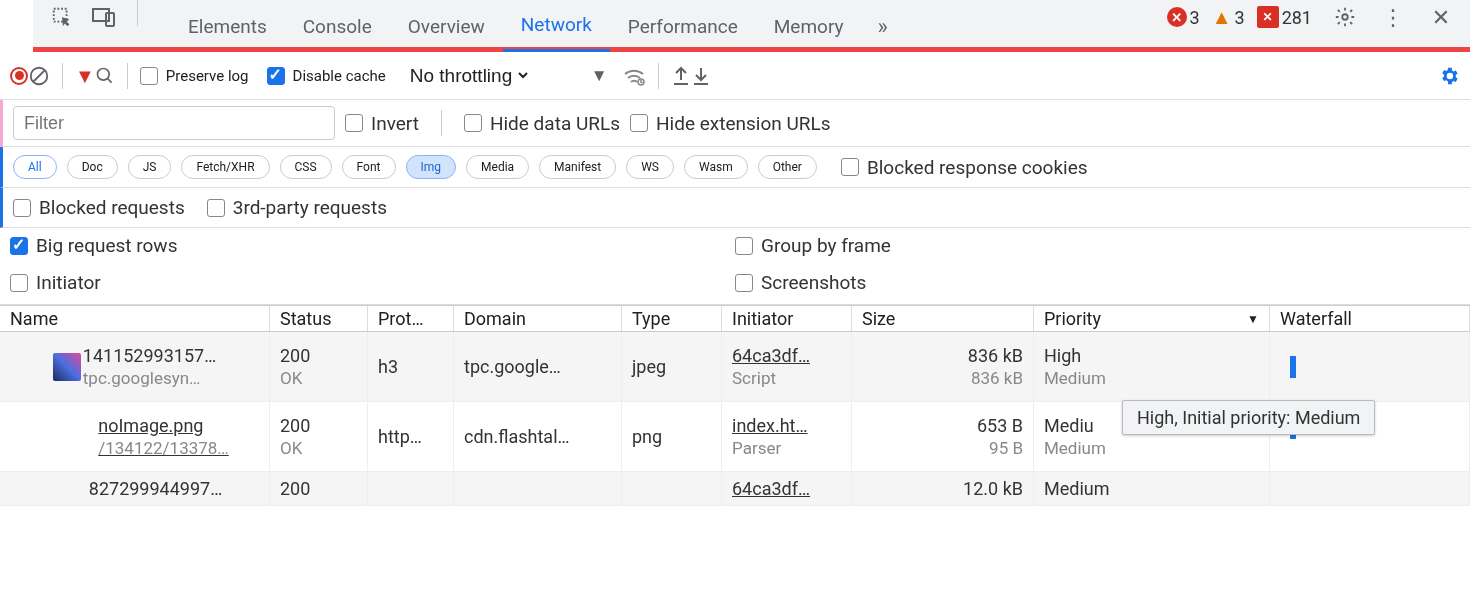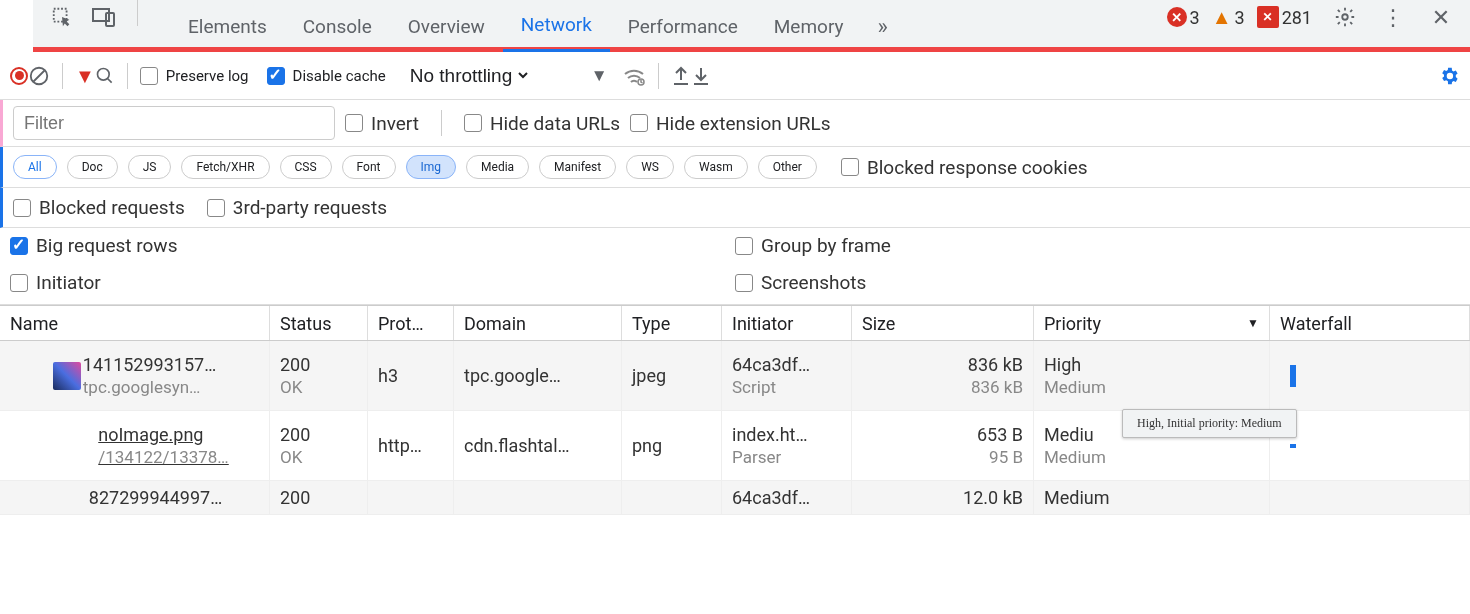--- a/index.html
+++ b/index.html
@@ -27,34 +27,34 @@
 .filter-input { width:322px; height:34px; border:1px solid #ccc; border-radius:4px; padding:0 10px; font-size:18px; color:#888; }
 .pills-row { display:flex; align-items:center; padding:8px 10px; gap:10px; border-bottom:1px solid #ddd; flex-wrap:wrap; border-left:3px solid #1a73e8; }
 .pill { border:1px solid #ccc; border-radius:16px; padding:4px 14px; font-size:12px; color:#202124; cursor:pointer; }
 .pill.active-blue { background:#d2e3fc; border-color:#8ab4f8; color:#1967d2; }
 .pill.outlined { border-color:#8ab4f8; color:#1a73e8; }
 .chk-row { display:flex; align-items:center; padding:8px 10px; border-bottom:1px solid #ddd; border-left:3px solid #1a73e8; }
 .opts-grid { display:flex; padding:6px 10px 10px; border-bottom:1px solid #ddd; }
 .opts-col { flex:1; display:flex; flex-direction:column; gap:14px; }
 .opt { display:flex; align-items:center; font-size:19px; }
 .table { width:100%; }
-.thead { display:flex; background:#fff; border-top:1px solid #ccc; border-bottom:1px solid #ccc; height:36px; align-items:center; }
+.thead { display:flex; background:#fff; border-top:1px solid #ccc; border-bottom:1px solid #ccc; height:27px; align-items:center; }
 .th { padding:0 10px; font-size:18px; color:#202124; border-right:1px solid #ddd; height:100%; display:flex; align-items:center; overflow:hidden; white-space:nowrap; text-overflow:ellipsis; }
 .th.sort::after { content:"▼"; margin-left:auto; font-size:12px; }
 .col-name{width:270px;} .col-status{width:98px;} .col-proto{width:86px;} .col-domain{width:168px;} .col-type{width:100px;} .col-init{width:130px;} .col-size{width:182px;} .col-prio{width:236px;} .col-wf{flex:1;}
 .tbody .tr { display:flex; height:70px; align-items:stretch; border-bottom:1px solid #eee; }
 .tbody .tr.alt { background:#f5f5f5; }
 .td { padding:6px 10px; border-right:1px solid #eee; font-size:18px; display:flex; flex-direction:column; justify-content:center; overflow:hidden; white-space:nowrap; text-overflow:ellipsis; }
 .td .sub { color:#888; font-size:17px; margin-top:2px; }
 .td.right { align-items:flex-end; }
-.link { }
+.link { text-decoration:underline; }
 .thumb { width:28px; height:28px; background:linear-gradient(45deg,#1a2b5c,#4a6ee0,#e04a9e); border-radius:2px; display:inline-block; }
 .td.name-cell { flex-direction:row; align-items:center; gap:2px; }
 .td.name-cell .texts { display:flex; flex-direction:column; overflow:hidden; }
-.tooltip { position:absolute; background:#f1f3f4; border:1px solid #bbb; padding:6px 14px; font-size:12px; border-radius:2px; box-shadow:0 1px 3px rgba(0,0,0,.2);font-family:Liberation Serif, serif; }
+.tooltip { position:absolute; background:#f1f3f4; border:1px solid #bbb; padding:6px 14px; font-size:18px; border-radius:2px; box-shadow:0 1px 3px rgba(0,0,0,.2); }
 .wfbar { width:6px; height:22px; background:#1a73e8; margin-left:10px; }
 svg { display:block; }
 .icon-btn{cursor:pointer;}
 </style>
 </head>
 <body>
 
 <div class="topbar">
   <div class="icon-btn">
     <svg width="22" height="22" viewBox="0 0 24 24" fill="none" stroke="#5f6368" stroke-width="2">

